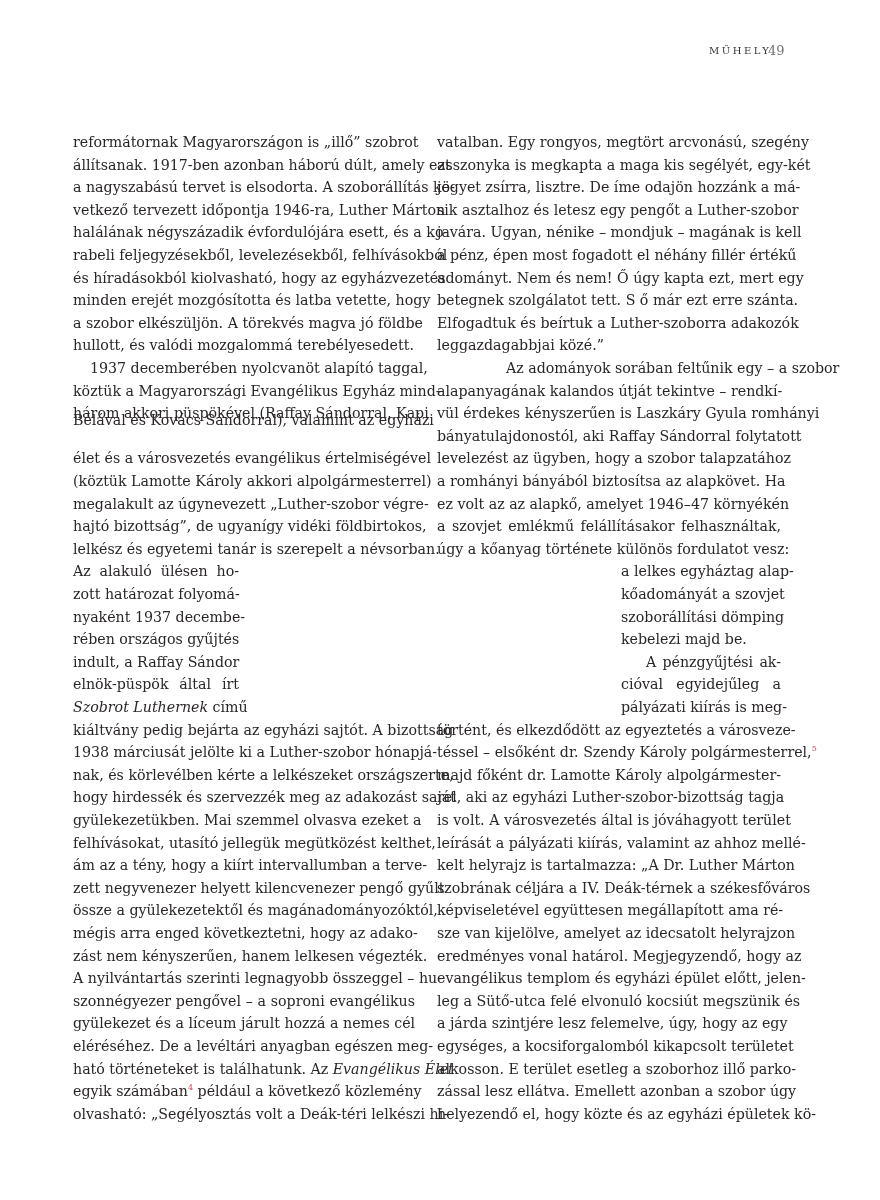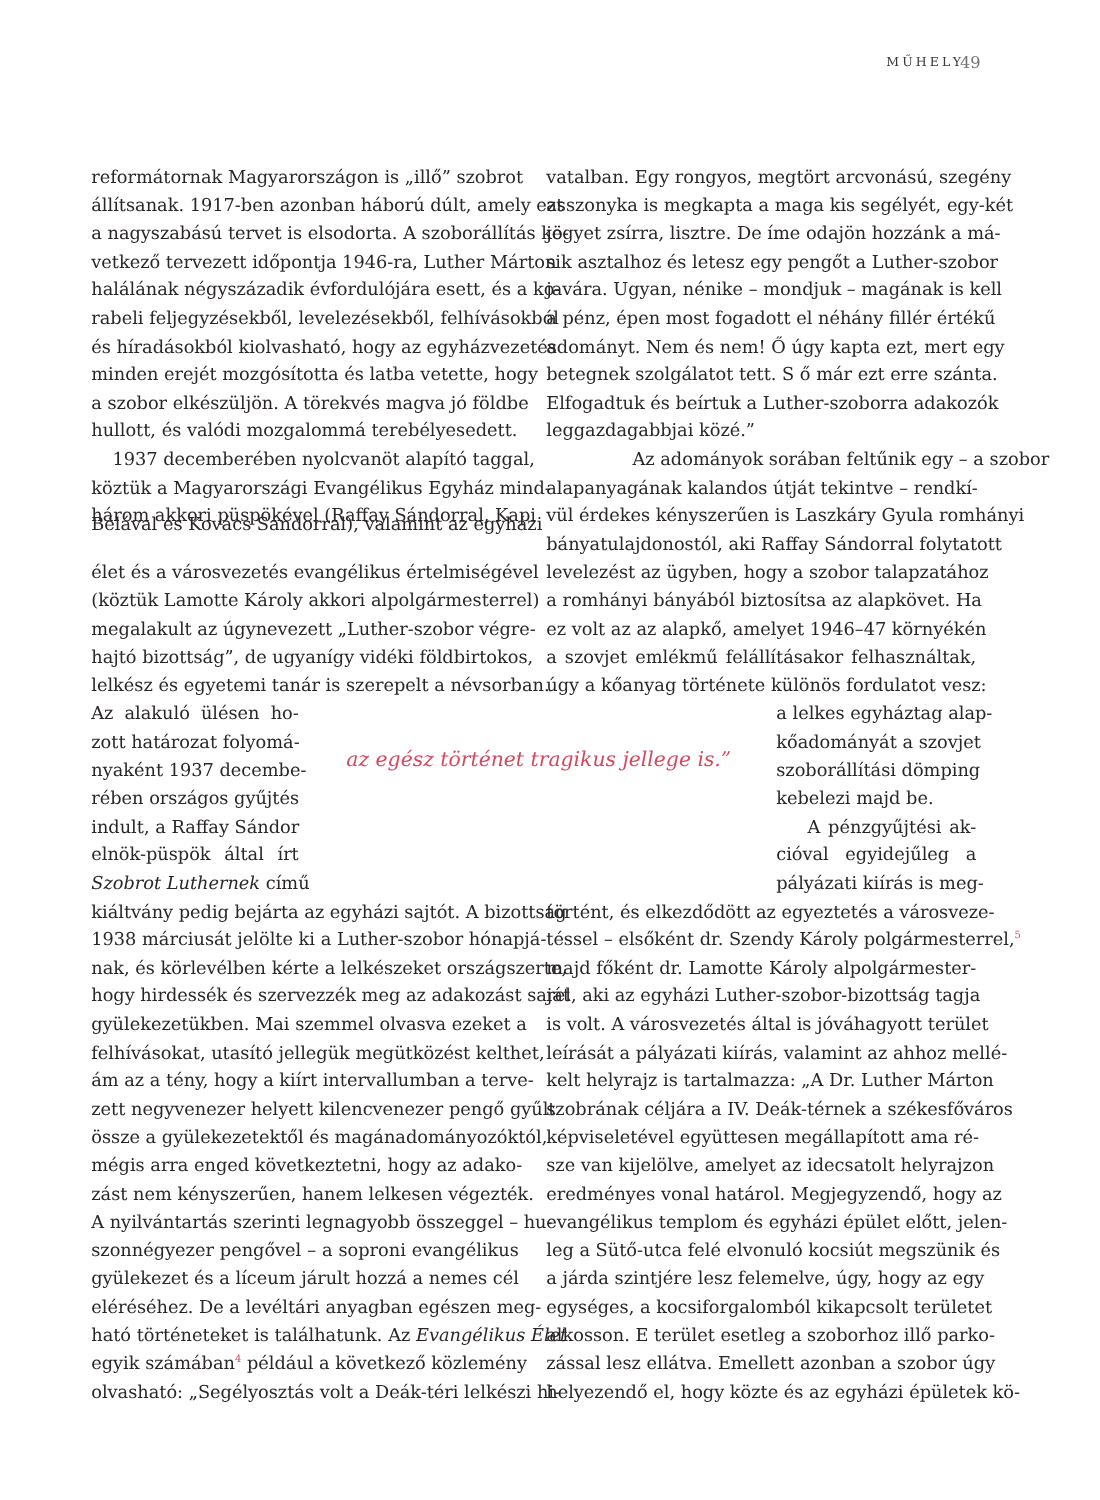--- a/index.html
+++ b/index.html
@@ -74,21 +74,20 @@
   <div class="line" style="top:967.2px">A nyilvántartás szerinti legnagyobb összeggel – hu-</div>
   <div class="line" style="top:989.8px">szonnégyezer pengővel – a soproni evangélikus</div>
   <div class="line" style="top:1012.4px">gyülekezet és a líceum járult hozzá a nemes cél</div>
   <div class="line" style="top:1035px">eléréséhez. De a levéltári anyagban egészen meg-</div>
   <div class="line" style="top:1057.6px"><span>ható történeteket is találhatunk. Az </span><i class="em">Evangélikus Élet</i></div>
   <div class="line" style="top:1080.2px"><span>egyik számában</span><a class="sup">4</a><span> például a következő közlemény</span></div>
   <div class="line" style="top:1102.8px">olvasható: „Segélyosztás volt a Deák-téri lelkészi hi-</div>
 </div>
 
 <div class="pullquote">
-  <div>az egész történet tragikus jellege is.”</div>
 </div>
 
 <div class="col-right">
   <div class="line" style="top:131px">vatalban. Egy rongyos, megtört arcvonású, szegény</div>
   <div class="line" style="top:153.6px">asszonyka is megkapta a maga kis segélyét, egy-két</div>
   <div class="line" style="top:176.2px">jegyet zsírra, lisztre. De íme odajön hozzánk a má-</div>
   <div class="line" style="top:198.8px">sik asztalhoz és letesz egy pengőt a Luther-szobor</div>
   <div class="line" style="top:221.4px">javára. Ugyan, nénike – mondjuk – magának is kell</div>
   <div class="line" style="top:244px">a pénz, épen most fogadott el néhány fillér értékű</div>
   <div class="line" style="top:266.6px">adományt. Nem és nem! Ő úgy kapta ezt, mert egy</div>

